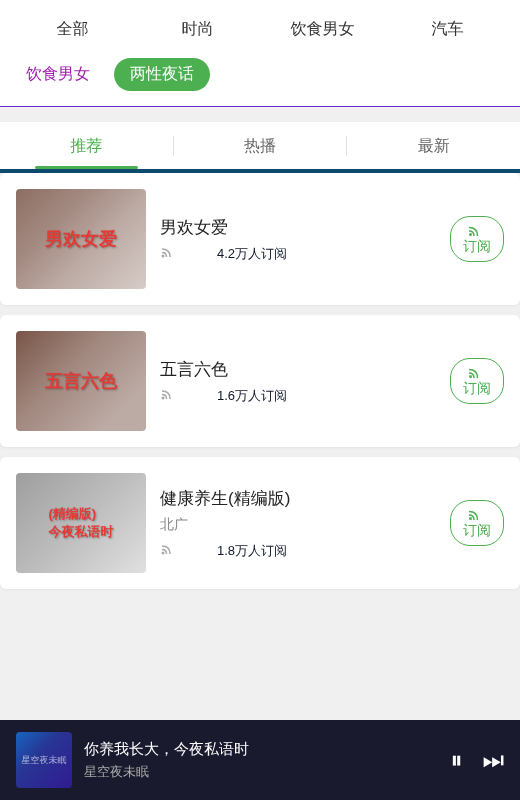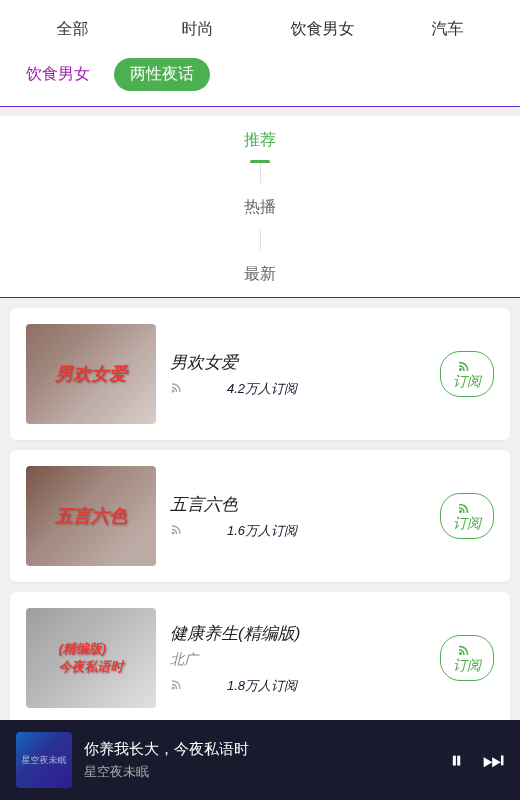--- a/index.html
+++ b/index.html
@@ -48,23 +48,22 @@
     .top-nav-row2 .nav-item.active {
       background: #4caf50;
       color: #fff;
     }
 
     
     .sub-tabs {
       background: #fff;
       display: flex;
       align-items: center;
-      border-bottom: 1px solid #0c4a6e;
-      margin-top: 9px;
-      flex-direction: column;
+      border-bottom: 4px solid #0c4a6e;
+      margin-top: 15px;
     }
     .sub-tab {
       flex: 1;
       text-align: center;
       padding: 14px 0 12px;
       font-size: 16px;
       color: #666;
       cursor: pointer;
       position: relative;
     }
@@ -84,24 +83,23 @@
     }
     .sub-tab-divider {
       width: 1px;
       height: 20px;
       background: #e0e0e0;
     }
 
     
     .content {
       background: #f0f0f0;
-      padding: 10px;
+      padding: 0;
       height: calc(800px - 50px - 48px - 50px - 80px);
       overflow-y: auto;
-      font-style: italic;
     }
 
     
     .card {
       background: #fff;
       border-radius: 6px;
       margin-bottom: 10px;
       padding: 16px;
       display: flex;
       align-items: center;

